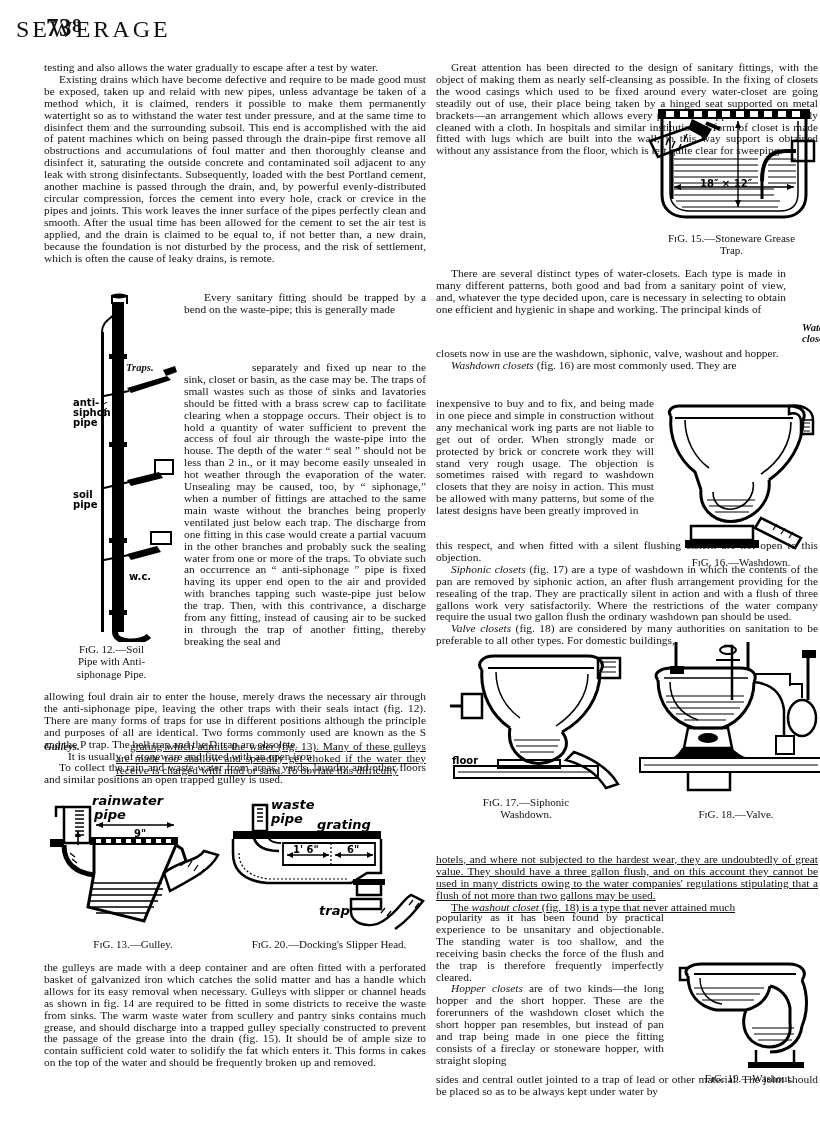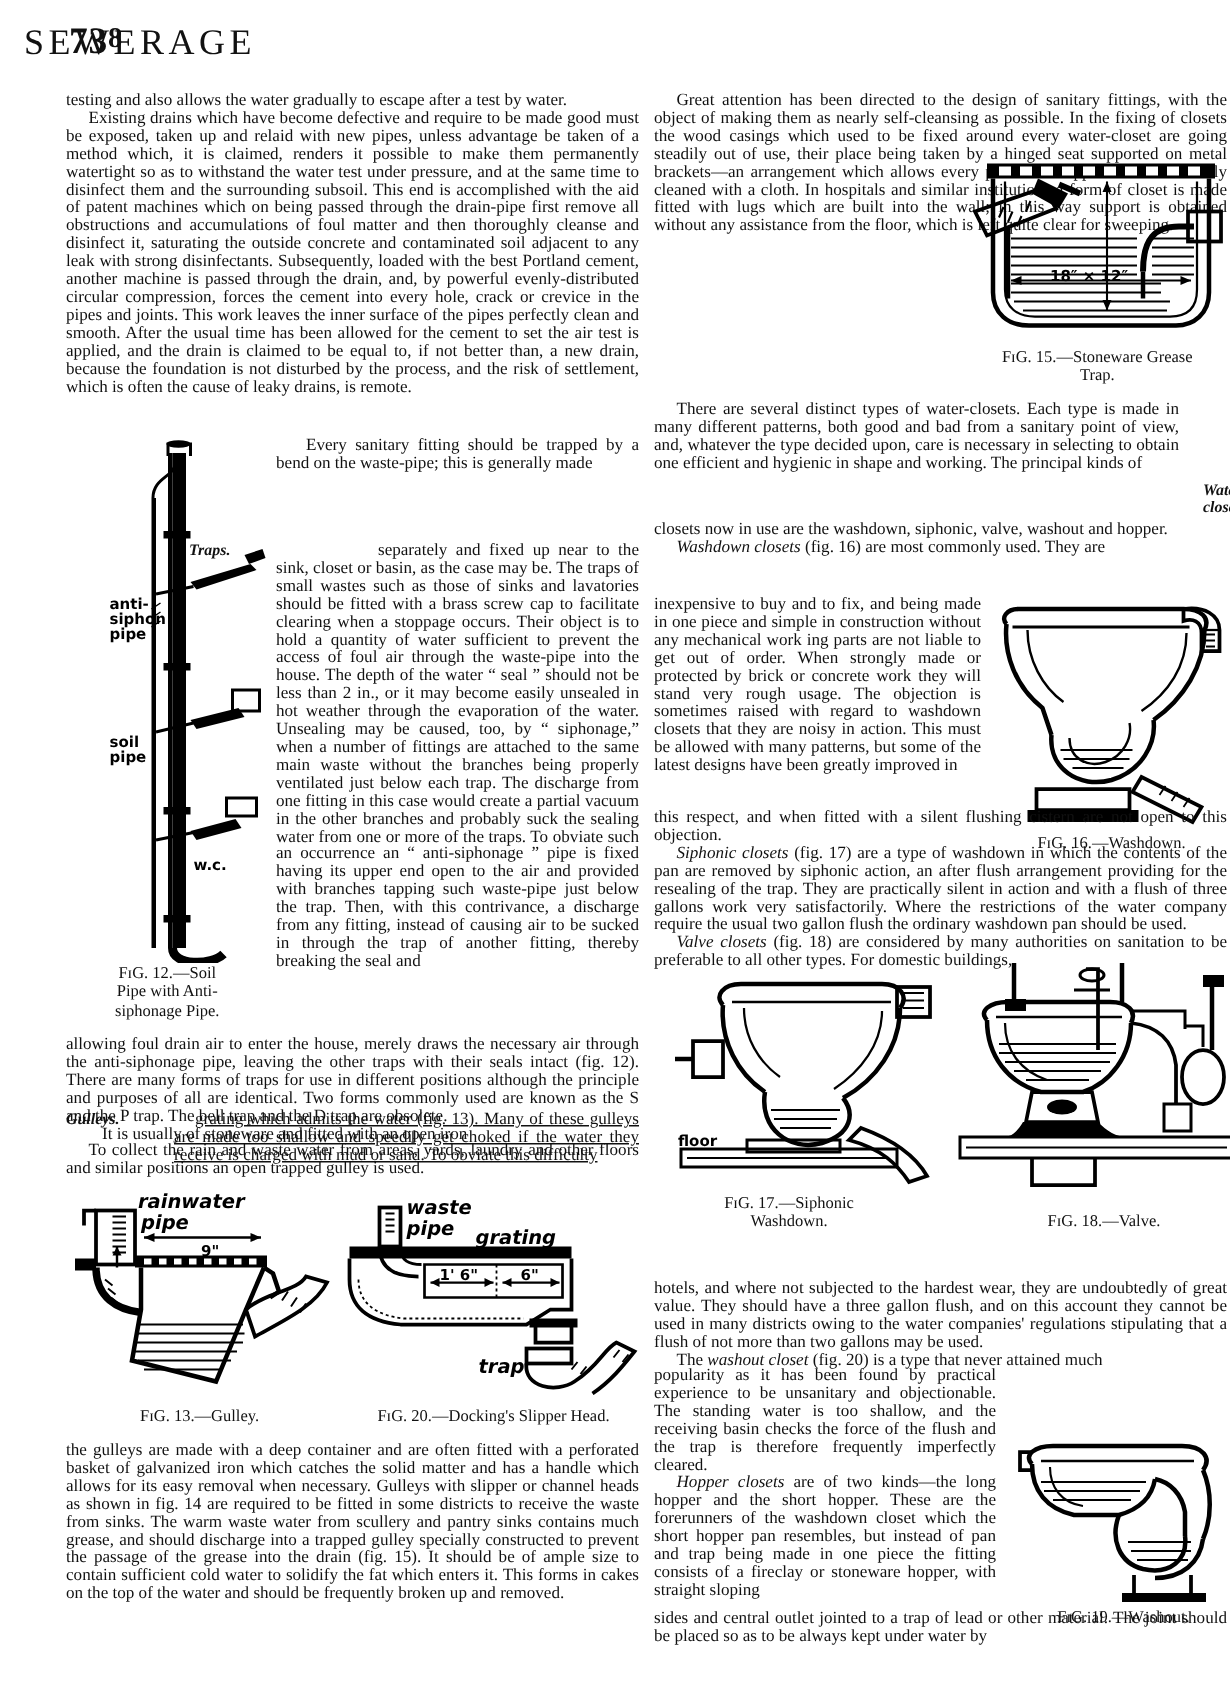--- a/index.html
+++ b/index.html
@@ -456,24 +456,24 @@
       <rect x="166" y="10" width="14" height="8" class="fl"></rect>
     </svg>
   </div>
 
   <div style="position:absolute;left:440px;top:796px;width:140px;" class="cap">
     <div>FɪG. 17.—Siphonic</div>
     <div>Washdown.</div>
   </div>
   <div style="position:absolute;left:630px;top:808px;width:180px;" class="cap">FɪG. 18.—Valve.</div>
 
-  <div class="col" style="left:420px;top:854px;width:382px;">
+  <div class="col" style="left:420px;top:854px;width:382px;text-decoration:underline;">
     <p style="text-indent:0">hotels, and where not subjected to the hardest wear, they are undoubtedly of great value.  They should have a three gallon flush, and on this account they cannot be used in many districts owing to the water companies' regulations stipulating that a flush of not more than two gallons may be used.</p>
     <p class="ind" style="width:382px">
-      <span>The </span><span class="it">washout closet</span><span> (fig. 20) is a type that never attained much </span>
+      <span>The </span><span class="it">washout closet</span><span> (fig. 18) is a type that never attained much </span>
     </p>
   </div>
 
   <div class="col" style="left:420px;top:912px;width:228px;">
     <p style="text-indent:0">popularity as it has been found by practical experience to be unsanitary and objectionable.  The standing water is too shallow, and the receiving basin checks the force of the flush and the trap is therefore frequently imperfectly cleared.</p>
     <p class="ind">
       <span class="it">Hopper closets</span><span> are of two kinds—the long hopper and the short hopper.  These are the forerunners of the washdown closet which the short hopper pan resembles, but instead of pan and trap being made in one piece the fitting consists of a fireclay or stoneware hopper, with straight sloping </span>
     </p>
   </div>
 

